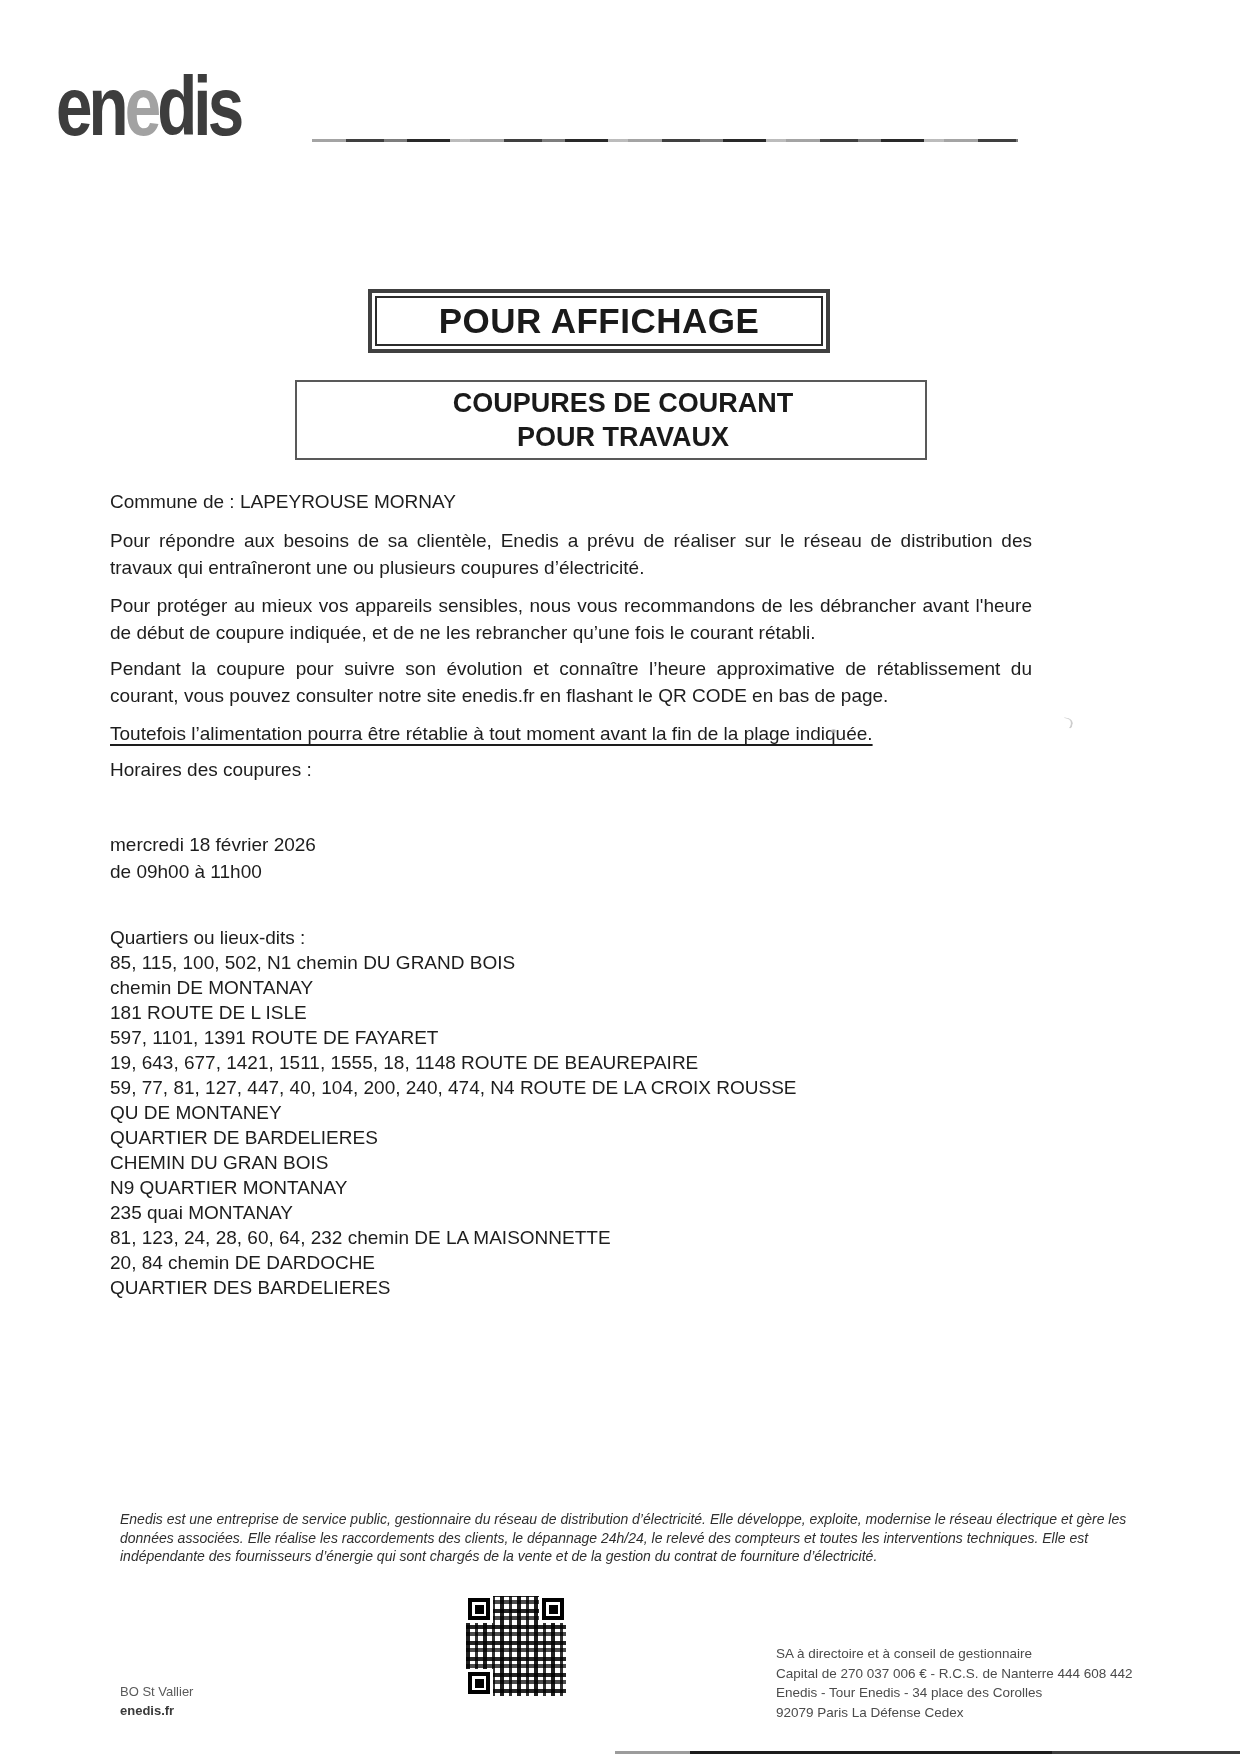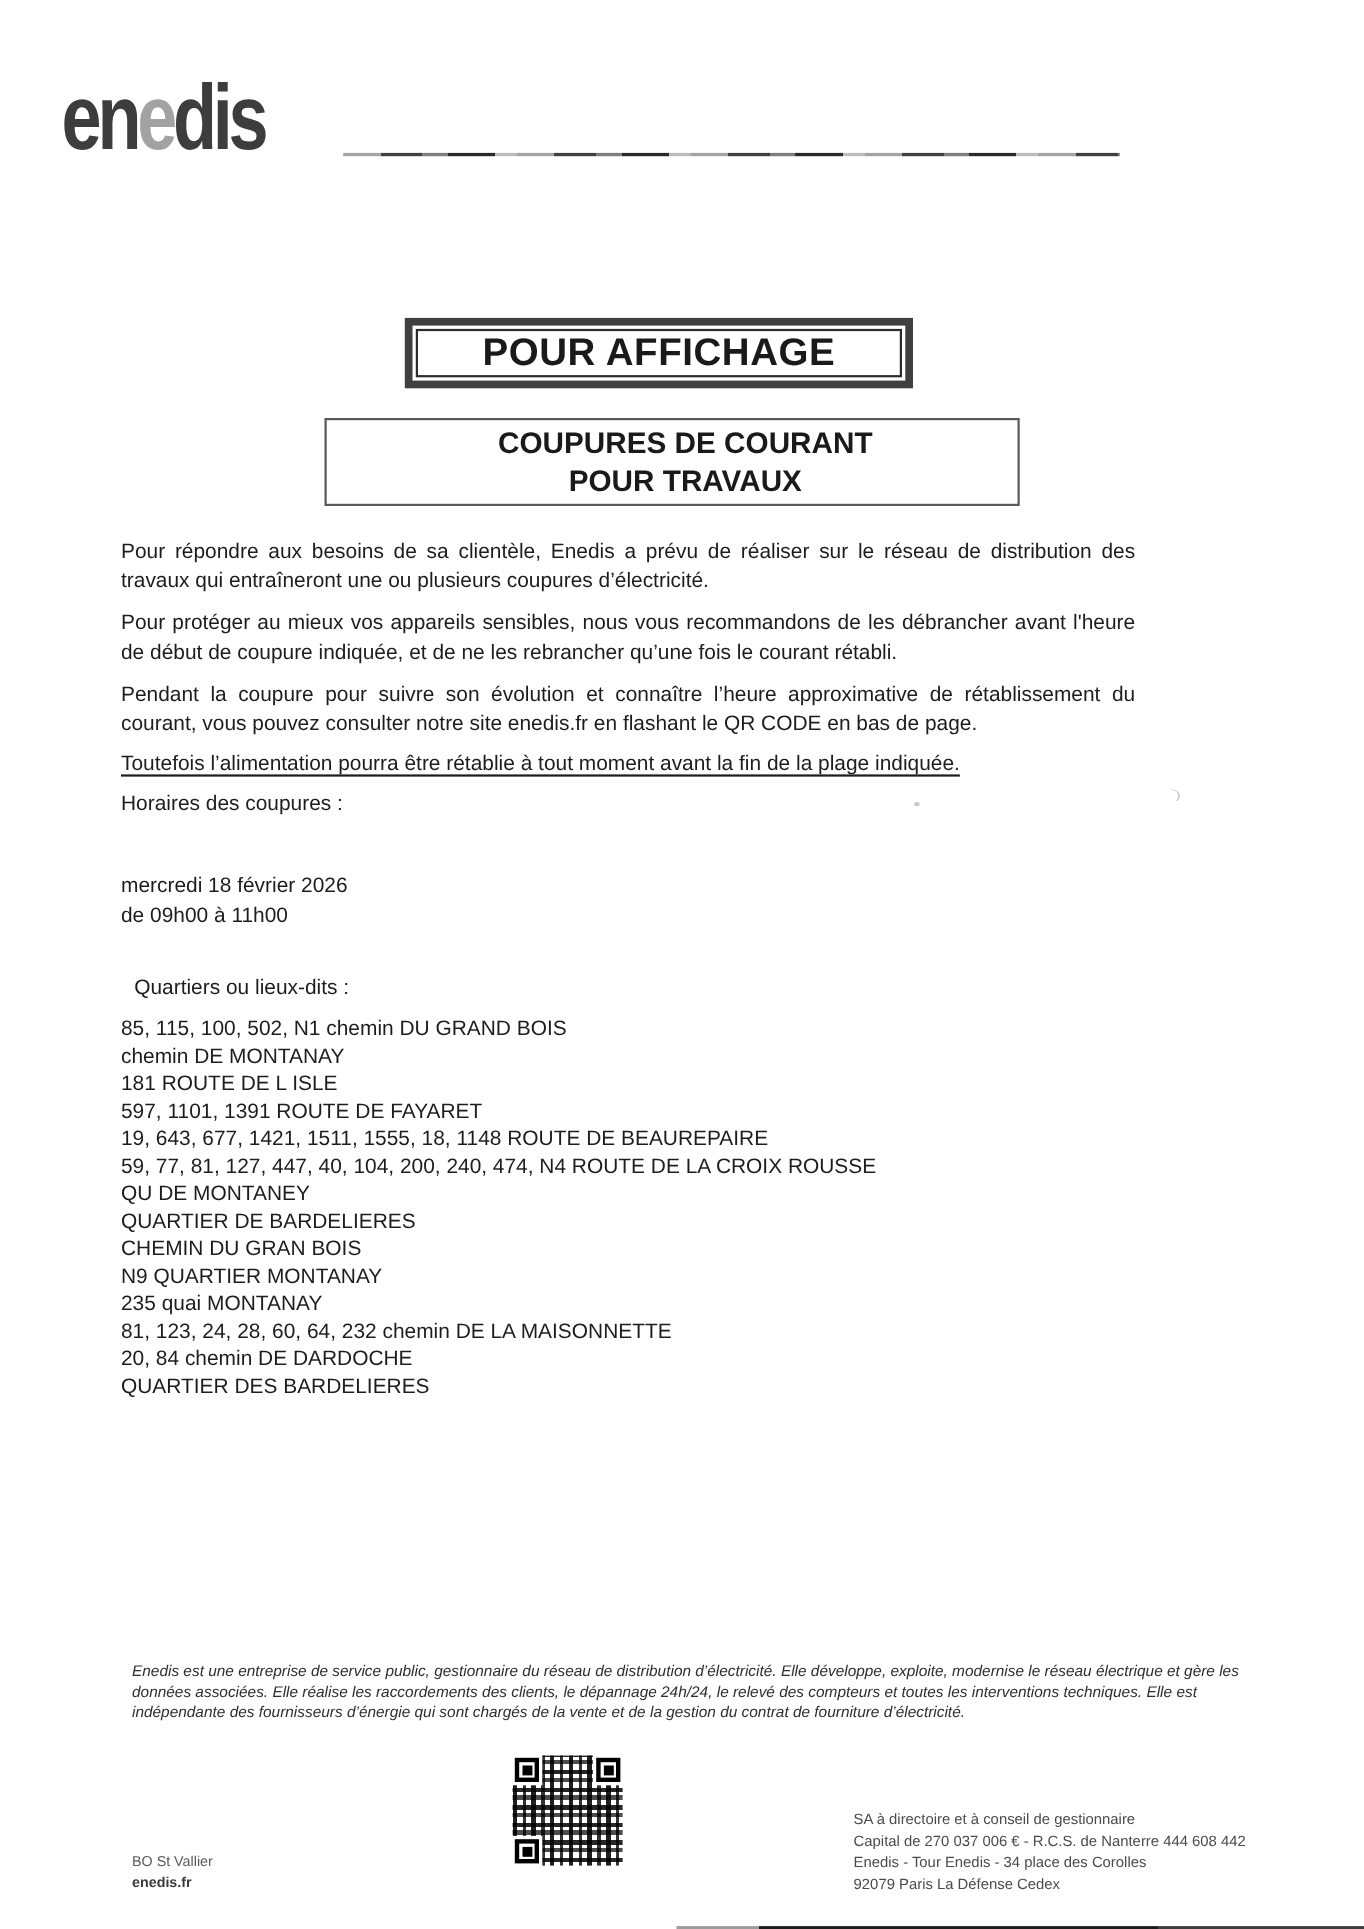--- a/index.html
+++ b/index.html
@@ -25,21 +25,21 @@
   .logo-rule{
     position:absolute;left:312px;top:139px;width:706px;height:3px;
     background:repeating-linear-gradient(90deg,
       #9a9a9a 0 34px,#2a2a2a 34px 72px,#6f6f6f 72px 95px,
       #111 95px 138px,#b5b5b5 138px 158px);
     opacity:.9;
   }
   
   .affichage-box{
     position:absolute;left:368px;top:289px;width:462px;height:64px;
-    border:7px solid #404040;background:#fff;box-sizing:border-box;
+    border:4px solid #404040;background:#fff;box-sizing:border-box;
   }
   .affichage-inner{
     position:absolute;inset:3px;
     border:2px solid #2b2b2b;
     display:flex;align-items:center;justify-content:center;
     font-size:35px;font-weight:bold;color:#1a1a1a;letter-spacing:.5px;
   }
   .coupures-box{
     position:absolute;left:295px;top:380px;width:632px;height:80px;
     border:2px solid #595959;background:#fff;box-sizing:border-box;
@@ -57,21 +57,21 @@
   .para{margin:0 0 11px 0;text-align:justify;}
   .para:nth-of-type(3){margin-bottom:9px;}
   .underlined{
     margin:0 0 9px 0;
     text-decoration:underline;text-underline-offset:4px;
     text-decoration-thickness:1.5px;
   }
   .horaires{margin:0 0 48px 0;}
   .dateline{margin:0;}
   .timeline{margin:0 0 40px 0;}
-  .quartiers{line-height:25px;margin:12px;}
+  .quartiers{line-height:25px;margin:0;}
   .addr{line-height:25px;}
   
   .artifact-dot{
     position:absolute;left:831px;top:729px;width:5px;height:4px;
     background:#b9b9b9;border-radius:50%;opacity:.8;
   }
   .artifact-squiggle{
     position:absolute;left:1063px;top:718px;width:8px;height:9px;
     border-right:2px solid #bdbdbd;border-top:1px solid #c6c6c6;
     border-radius:0 6px 4px 0;opacity:.75;transform:rotate(14deg);
@@ -124,20 +124,21 @@
 
   <div class="affichage-box">
     <div class="affichage-inner">POUR AFFICHAGE</div>
   </div>
   <div class="coupures-box">
     <div>COUPURES DE COURANT</div>
     <div>POUR TRAVAUX</div>
   </div>
 
   <div class="bodytext">
+    <p class="commune">Commune de : LAPEYROUSE MORNAY</p>
     <p class="para">Pour répondre aux besoins de sa clientèle, Enedis a prévu de réaliser sur le réseau de distribution des travaux qui entraîneront une ou plusieurs coupures d’électricité.</p>
     <p class="para">Pour protéger au mieux vos appareils sensibles, nous vous recommandons de les débrancher avant l'heure de début de coupure indiquée, et de ne les rebrancher qu’une fois le courant rétabli.</p>
     <p class="para">Pendant la coupure pour suivre son évolution et connaître l’heure approximative de rétablissement du courant, vous pouvez consulter notre site enedis.fr en flashant le QR CODE en bas de page.</p>
     <p class="underlined">Toutefois l’alimentation pourra être rétablie à tout moment avant la fin de la plage indiquée.</p>
     <p class="horaires">Horaires des coupures :</p>
     <p class="dateline">mercredi 18 février 2026</p>
     <p class="timeline">de 09h00 à 11h00</p>
     <p class="quartiers">Quartiers ou lieux-dits :</p>
     <div class="addr">85, 115, 100, 502, N1 chemin DU GRAND BOIS</div>
     <div class="addr">chemin DE MONTANAY</div>

